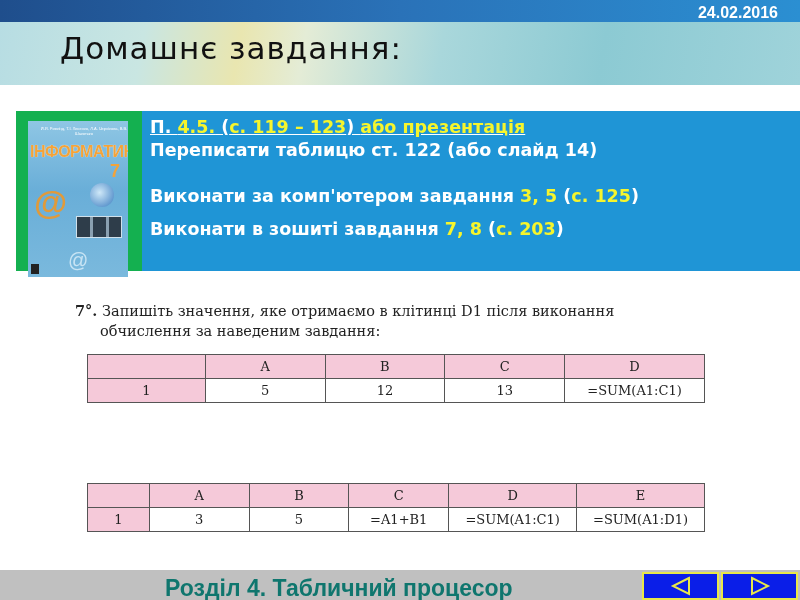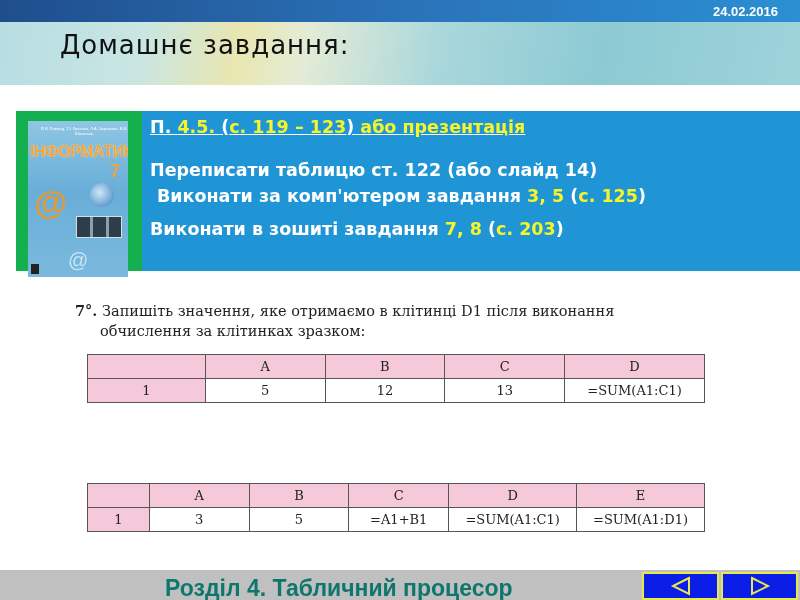--- a/index.html
+++ b/index.html
@@ -5,30 +5,30 @@
     * { box-sizing: border-box; margin: 0; padding: 0; }
     html, body { width: 800px; height: 600px; overflow: hidden; background: #ffffff; }
     body { position: relative; font-family: "DejaVu Sans", sans-serif; }
 
     .top-bar {
       position: absolute; left: 0; top: 0; width: 800px; height: 22px;
       background: linear-gradient(90deg, #1f4e8c 0%, #2a72b8 50%, #2b8fd2 100%);
     }
     .date {
       position: absolute; right: 22px; top: 4px;
-      color: #ffffff; font-weight: bold; font-size: 13px;
+      color: #ffffff; font-weight: bold; font-size: 16px;
       font-family: "Liberation Sans", sans-serif;
     }
     .title-band {
       position: absolute; left: 0; top: 22px; width: 800px; height: 63px;
       background: linear-gradient(100deg, #b7dde3 0%, #c9e6e2 18%, #e9e6b0 30%, #e4ecd6 38%, #a9d7db 55%, #8ccad3 75%, #9fd3da 100%);
     }
     .slide-title {
       position: absolute; left: 60px; top: 30px;
-      font-family: "DejaVu Sans", sans-serif; font-size: 26px; color: #111111;
+      font-family: "DejaVu Sans", sans-serif; font-size: 31px; color: #111111;
       letter-spacing: 1px; font-weight: normal;
     }
 
     .book-frame {
       position: absolute; left: 16px; top: 111px; width: 126px; height: 160px;
       background: #14b050;
     }
     .book-cover {
       position: absolute; left: 28px; top: 121px; width: 100px; height: 156px;
       background: linear-gradient(180deg, #8fc6e4 0%, #69aed8 45%, #7ab9dd 100%);
@@ -75,22 +75,22 @@
       position: absolute; left: 142px; top: 111px; width: 658px; height: 160px;
       background: #1f95d6;
     }
     .task-line {
       position: absolute; left: 150px;
       font-family: "DejaVu Sans", sans-serif; font-weight: bold;
       font-size: 17.5px; color: #ffffff; white-space: nowrap;
     }
     .task-line .yel { color: #f6f52c; }
     .l1 { top: 117px; text-decoration: underline; }
-    .l2 { top: 160px; text-align: center; }
-    .l3 { top: 186px; margin-left: 7px; }
+    .l2 { top: 140px; text-align: center; }
+    .l3 { top: 186px; }
     .l4 { top: 219px; }
 
     .exercise {
       position: absolute; left: 55px; width: 680px;
       font-family: "DejaVu Serif", serif; font-size: 14.5px; color: #222;
       line-height: 20px;
     }
     .exercise .num { font-weight: bold; }
     .ex7 { top: 301px; margin-left: 20px; }
     .ex8 { top: 431px; }
@@ -157,21 +157,21 @@
 </div>
 <div class="task-line l3">
   <span>Виконати  за комп'ютером завдання  </span><span class="yel">3, 5</span><span> (</span><span class="yel">с. 125</span><span>)</span>
 </div>
 <div class="task-line l4">
   <span>Виконати в зошиті завдання  </span><span class="yel">7, 8</span><span> (</span><span class="yel">с. 203</span><span>)</span>
 </div>
 
 <div class="exercise ex7">
   <div><span class="num">7°.</span><span> Запишіть значення, яке отримаємо в клітинці D1 після виконання</span></div>
-  <div class="ex-text2">обчислення за клітинках зразком:</div>
+  <div class="ex-text2">обчислення за наведеним завдання:</div>
 </div>
 <table class="sheet t7">
   <tbody>
       <tr class="hdr">
     <td style="width:118px"></td>
     <td style="width:120px">A</td>
     <td style="width:120px">B</td>
     <td style="width:120px">C</td>
     <td style="width:140px">D</td>
   </tr>

